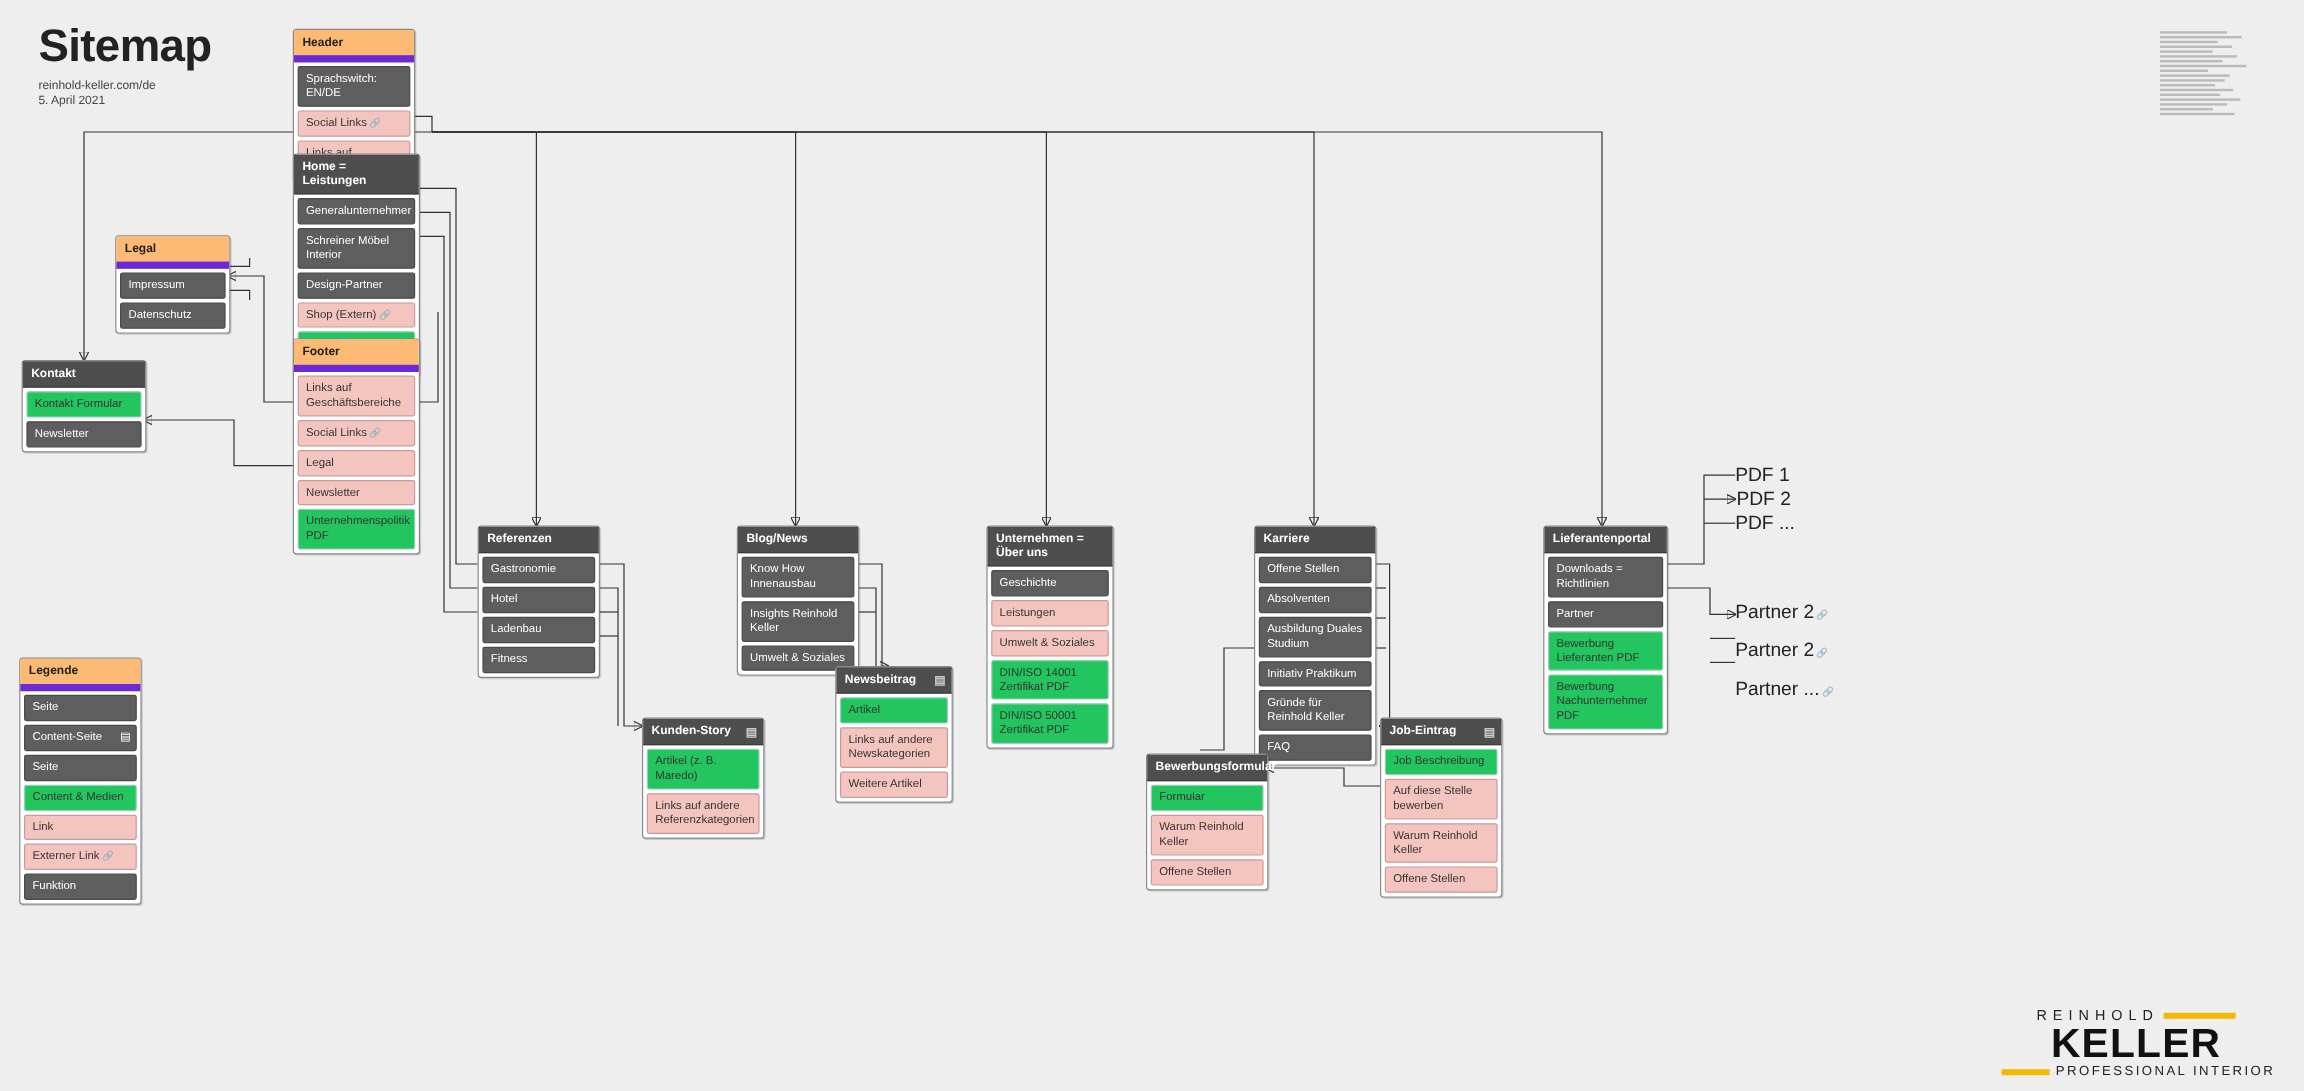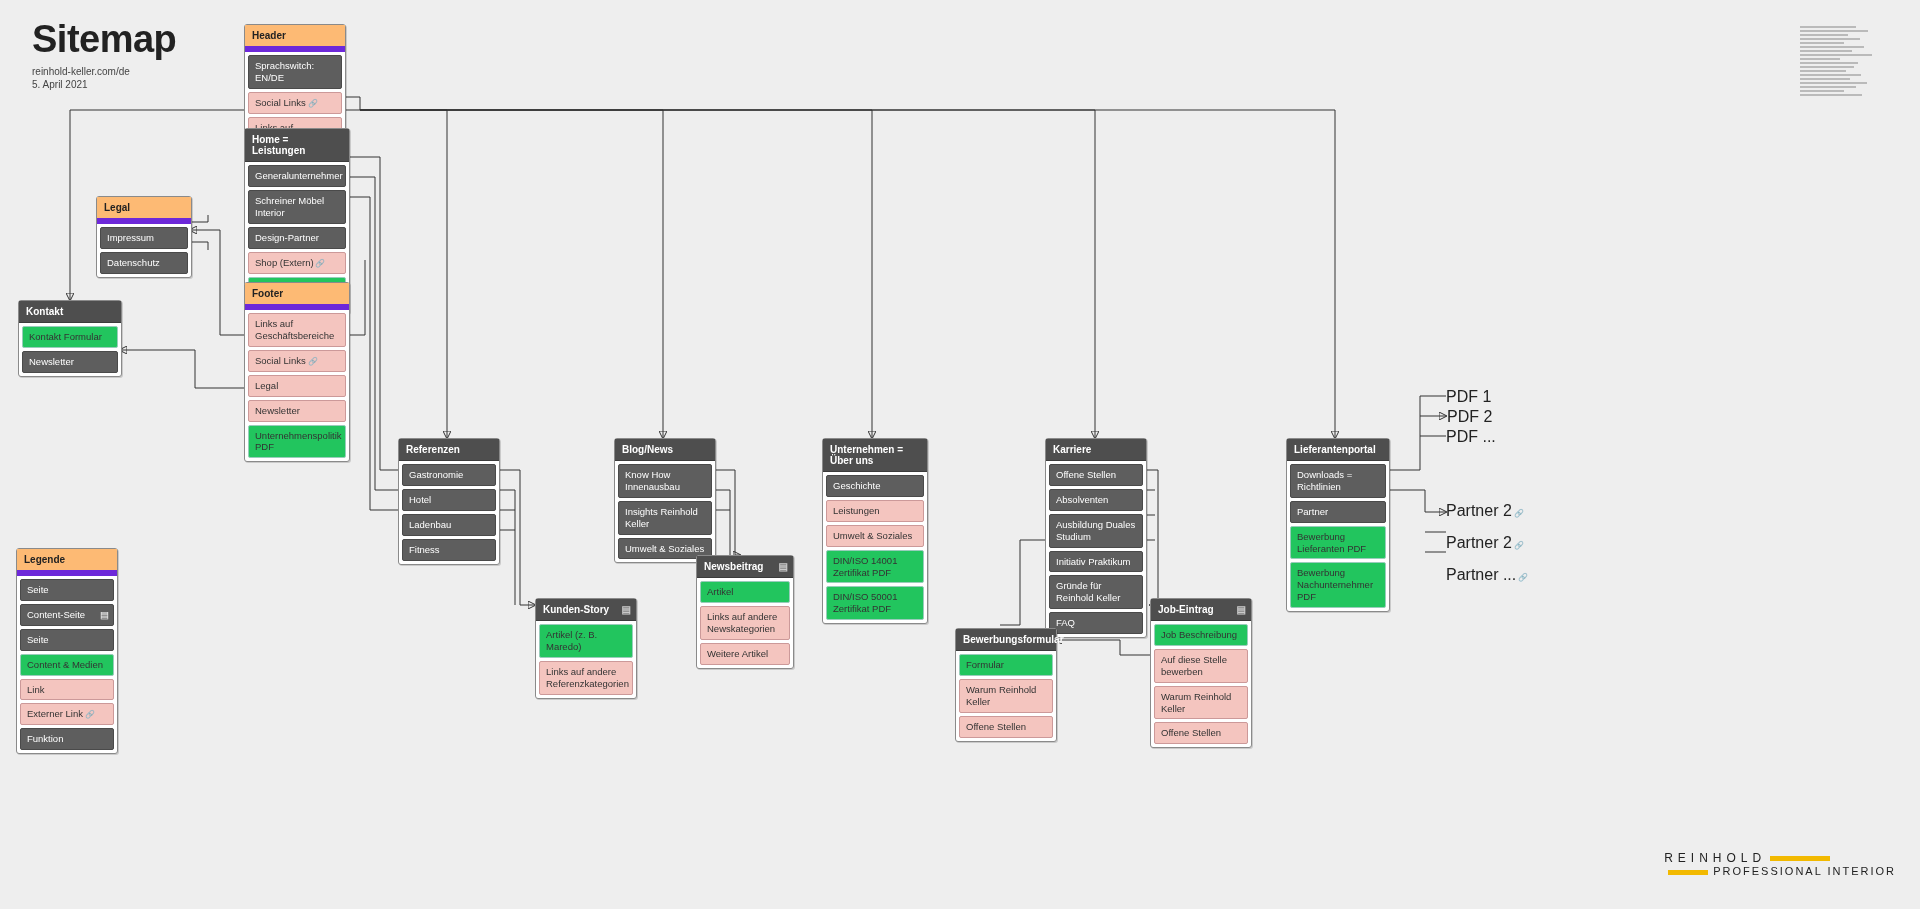--- a/index.html
+++ b/index.html
@@ -8,21 +8,21 @@
 .title .sub{font-size:10px;color:#444;margin-top:4px;line-height:1.3}
 .card{position:absolute;background:#fff;border:1px solid #8a8a8a;border-radius:3px;box-shadow:1px 1px 0 rgba(0,0,0,.15)}
 .card .hdr{padding:5px 7px;font-size:10px;font-weight:700;background:#fdba74;border-bottom:6px solid #6d28d9;color:#222;position:relative}
 .card .hdr.dark{background:#4e4e4e;color:#fff;border-bottom:1px solid #3b3b3b}
 .card .row{margin:3px;border:1px solid #999;border-radius:2px;padding:4px 6px;font-size:9.5px;line-height:1.25;position:relative}
 .card .row.gray{background:#5e5e5e;color:#fff;border-color:#4a4a4a}
 .card .row.pink{background:#f4c5bf;color:#333;border-color:#c99}
 .card .row.blue{background:#22c55e;color:#333;border-color:#9cb}
 .hdr .icon{position:absolute;right:5px;top:5px;opacity:.7;font-size:10px}
 .row .linkic::after{content:" 🔗";font-size:8px;opacity:.7}
-.logo{position:absolute;right:24px;bottom:32px;text-align:left}
+.logo{position:absolute;right:24px;bottom:10px;text-align:center}
 .logo .l1{font-size:12px;letter-spacing:5px;color:#222}
 .logo .l2{font-size:34px;font-weight:900;letter-spacing:1px;color:#111;line-height:1}
 .logo .bar{display:inline-block;height:5px;width:60px;background:#f2b900;margin-left:4px;vertical-align:middle}
 .logo .l3{font-size:11px;letter-spacing:2px;color:#222}
 .mini{position:absolute;right:40px;top:24px;width:80px;height:120px;opacity:.5}
 .mini div{height:2px;background:#888;margin:2px 0}
 svg.connectors{position:absolute;left:0;top:0;width:1920px;height:909px;pointer-events:none}
 svg.connectors path{fill:none;stroke:#333;stroke-width:1}
 svg.connectors path.arrow{marker-end:url(#arw)}
 </style>
@@ -236,14 +236,15 @@
   <div class="row gray" style="position:relative"><span>Content-Seite</span><span style="position:absolute;right:4px">▤</span></div>
   <div class="row gray">Seite</div>
   <div class="row blue">Content &amp; Medien</div>
   <div class="row pink">Link</div>
   <div class="row pink"><span class="linkic">Externer Link</span></div>
   <div class="row gray">Funktion</div>
 </div>
 
 <div class="logo">
   <div class="l1"><span>REINHOLD</span><span class="bar"></span></div>
+  <div class="l2">KELLER</div>
   <div class="l3"><span class="bar" style="width:40px"></span> <span>PROFESSIONAL INTERIOR</span></div>
 </div>
 
 </body></html>

